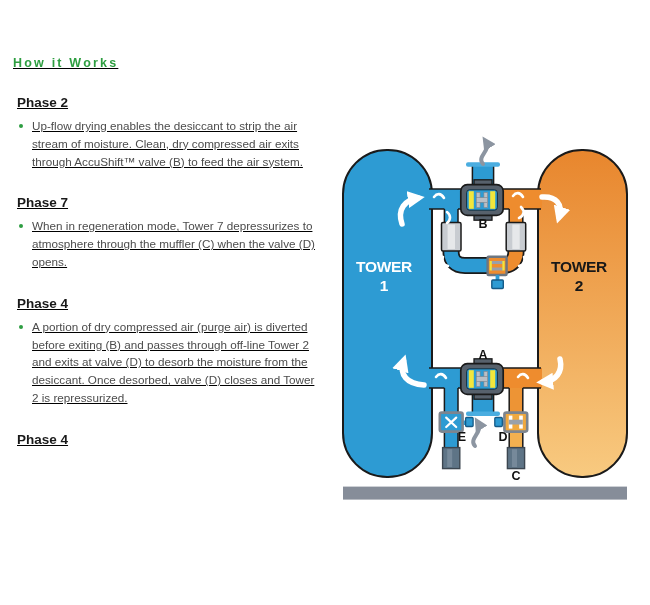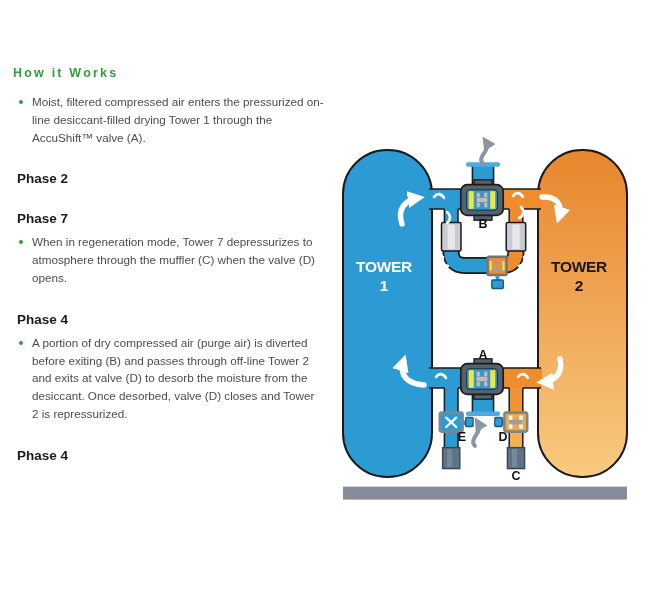--- a/index.html
+++ b/index.html
@@ -1,19 +1,19 @@
 <!DOCTYPE html>
 <html><head>
 <meta charset="utf-8">
 <style>
   html,body{margin:0;padding:0;background:#fff;}
   .page{position:relative;width:650px;height:605px;background:#fff;overflow:hidden;
         font-family:"Liberation Sans",sans-serif;}
   
-  .howto{position:absolute;left:13px;top:66px;width:318px;}
+  .howto{position:absolute;left:13px;top:56px;width:318px;text-decoration:underline;}
   .howto-title{font-size:12.5px;font-weight:bold;letter-spacing:2.2px;color:#2e9e41;margin:0 0 13px 0;}
   .phase{margin:0;}
   .phase-heading{font-size:13.5px;font-weight:bold;color:#1a1a1a;margin:25px 0 7px 4px;}
   .phase:first-of-type .phase-heading{margin-top:13px;}
   .bullet-row{display:flex;align-items:flex-start;margin-left:6px;width:305px;}
   .dot{flex:0 0 4px;width:4px;height:4px;border-radius:50%;background:#2e9e41;margin:7px 9px 0 0;}
   .bullet-text{font-size:11.7px;line-height:17.8px;color:#4c4c4c;}
   
   .dlabel{position:absolute;text-align:center;font-weight:bold;color:#111;}
   .tower-label{width:82px;font-size:15.5px;line-height:19px;letter-spacing:-0.3px;}
@@ -27,27 +27,27 @@
 </style>
 </head>
 <body>
 
 <div class="page">
 
   <section class="howto">
     <h1 class="howto-title">How it Works</h1>
 
     <div class="phase">
+    </div>
+    <div class="phase">
+      <div class="phase-heading">Phase 2</div>
       <div class="bullet-row">
         <span class="dot"></span>
-        <span class="bullet-text">Moist, filtered compressed air enters the pressurized on-line desiccant-filled drying Tower 1 through the AccuShift™ valve (A).</span>
+        <span class="bullet-text">Up-flow drying enables the desiccant to strip the air stream of moisture. Clean, dry compressed air exits through AccuShift™ valve (B) to feed the air system.</span>
       </div>
-    </div>
-    <div class="phase">
-      <div class="phase-heading">Phase 2</div>
     </div>
     <div class="phase">
       <div class="phase-heading">Phase 7</div>
       <div class="bullet-row">
         <span class="dot"></span>
         <span class="bullet-text">When in regeneration mode, Tower 7 depressurizes to atmosphere through the muffler (C) when the valve (D) opens.</span>
       </div>
     </div>
     <div class="phase">
       <div class="phase-heading">Phase 4</div>

